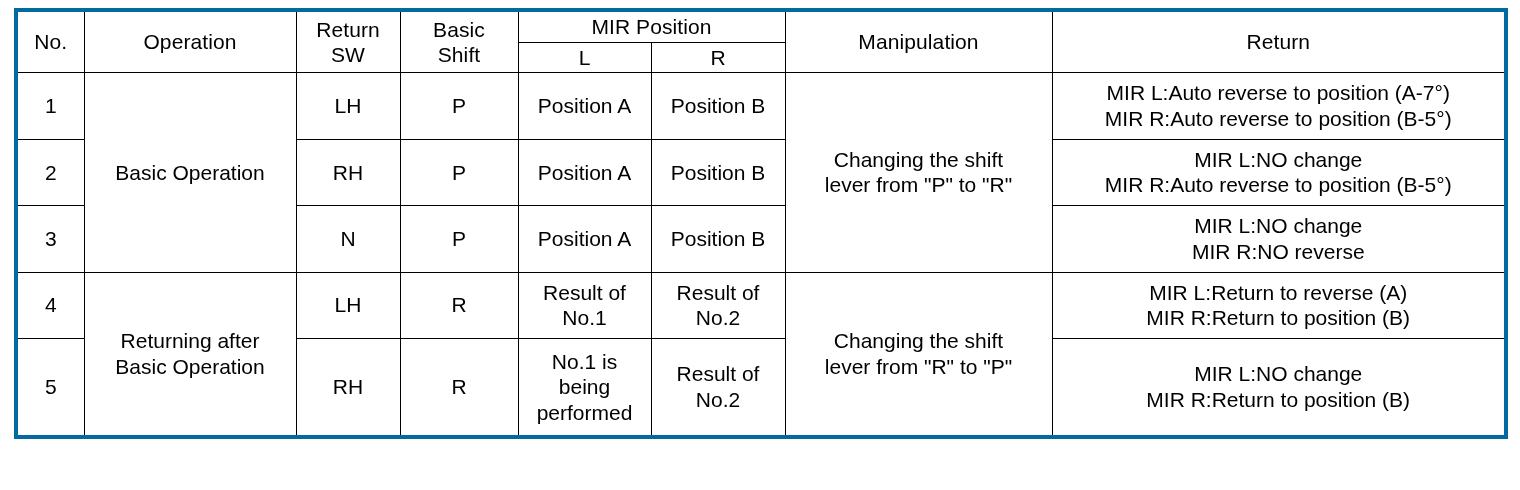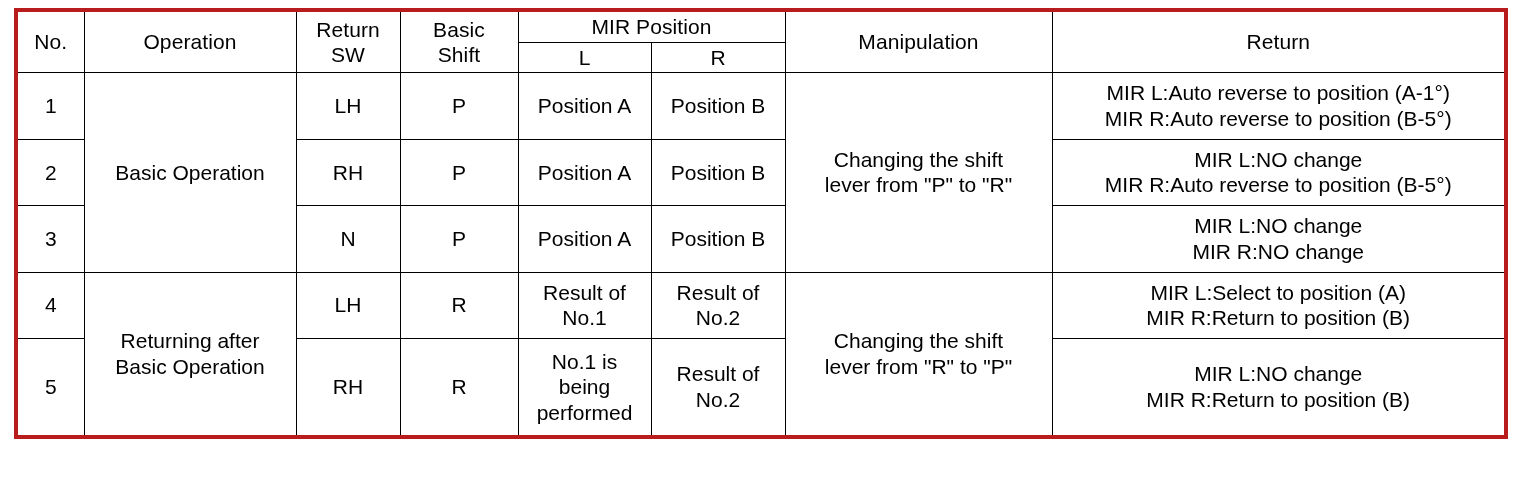--- a/index.html
+++ b/index.html
@@ -22,21 +22,21 @@
     width: 1490px;
     height: 474px;
     box-sizing: border-box;
   }
 
   table.spec-table {
     border-collapse: collapse;
     table-layout: fixed;
     width: 1490px;
     height: 431px;
-    border: 4px solid #b91c1c;
+    border: 4px solid #0369a1;
     background: #4c1d95;
   }
 
   table.spec-table td,
   table.spec-table th {
     border: 1.6px solid #000000;
     padding: 2px 6px;
     vertical-align: middle;
     text-align: center;
     font-weight: normal;
@@ -134,21 +134,21 @@
         <td>Position A</td>
         <td>Position B</td>
         <td rowspan="3" class="left">
           <span class="stack">
             <span>Changing the shift</span>
             <span>lever from "P" to "R"</span>
           </span>
         </td>
         <td class="left">
           <span class="stack">
-            <span>MIR L:Auto reverse to position (A-1°)</span>
+            <span>MIR L:Auto reverse to position (A-7°)</span>
             <span>MIR R:Auto reverse to position (B-5°)</span>
           </span>
         </td>
       </tr>
 
       <tr>
         <td class="no-cell">2</td>
         <td>RH</td>
         <td>P</td>
         <td>Position A</td>
@@ -163,21 +163,21 @@
 
       <tr class="grp-end">
         <td class="no-cell">3</td>
         <td>N</td>
         <td>P</td>
         <td>Position A</td>
         <td>Position B</td>
         <td class="left">
           <span class="stack">
             <span>MIR L:NO change</span>
-            <span>MIR R:NO change</span>
+            <span>MIR R:NO reverse</span>
           </span>
         </td>
       </tr>
 
       <tr>
         <td class="no-cell">4</td>
         <td rowspan="2">
           <span class="stack">
             <span>Returning after</span>
             <span>Basic Operation</span>
@@ -198,21 +198,21 @@
           </span>
         </td>
         <td rowspan="2" class="left">
           <span class="stack">
             <span>Changing the shift</span>
             <span>lever from "R" to "P"</span>
           </span>
         </td>
         <td class="left">
           <span class="stack">
-            <span>MIR L:Select to position (A)</span>
+            <span>MIR L:Return to reverse (A)</span>
             <span>MIR R:Return to position (B)</span>
           </span>
         </td>
       </tr>
 
       <tr>
         <td class="no-cell">5</td>
         <td>RH</td>
         <td>R</td>
         <td>

